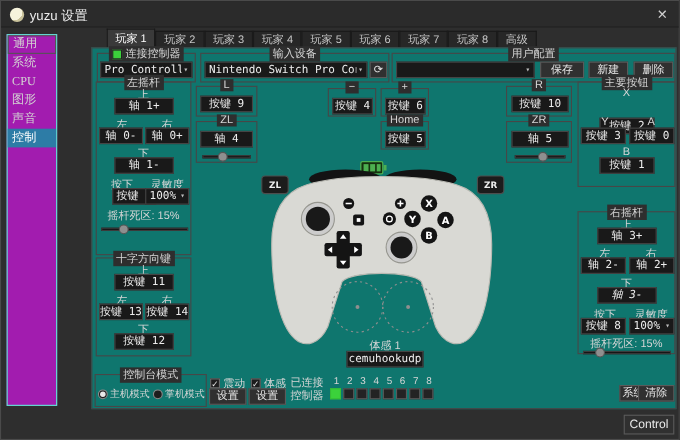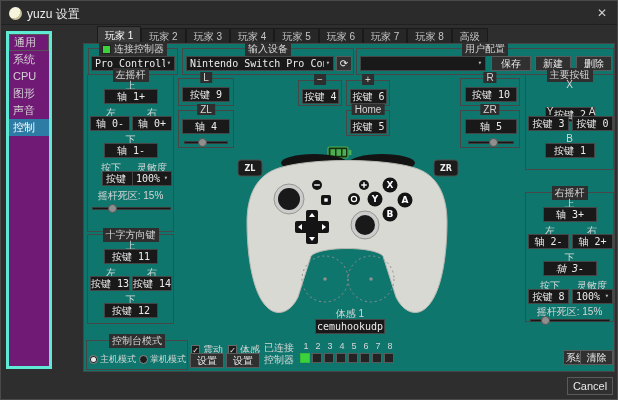--- a/index.html
+++ b/index.html
@@ -7,21 +7,21 @@
   #win { position:relative; width:618px; height:400px; background:#2e2e2e; border:1px solid #4a4a4a; overflow:hidden; color:#dcdcdc; }
 
   
   .titlebar { position:absolute; left:0; top:0; right:0; height:24px; background:#2b2b2b; border-bottom:1px solid #202020; }
   .appicon { position:absolute; left:8px; top:6px; width:13px; height:13px; border-radius:50%;
              background:radial-gradient(circle at 35% 35%, #f6f3dc 0 55%, #c9c29b 56% 100%); }
   .title { position:absolute; left:26px; top:5px; font-size:12px; color:#ececec; white-space:nowrap; }
   .close { position:absolute; right:7px; top:4px; width:16px; height:16px; font-size:12px; line-height:16px; text-align:center; color:#cfcfcf; }
 
   
-  .sidebar { position:absolute; left:5px; top:30px; width:46px; height:338px; background:#701a75; border:3px solid #5eead4; }
+  .sidebar { position:absolute; left:5px; top:30px; width:46px; height:338px; background:#a21caf; border:1px solid #5eead4;font-family:Liberation Serif, serif; }
   .side-item { height:17px; line-height:17px; padding-left:4px; font-size:11px; color:#d2d2d2; white-space:nowrap; }
   .side-item.focus { border:1px solid #555; line-height:15px; }
   .side-item.sel { background:#2d7ca6; color:#ffffff; }
 
   
   .tabbar { position:absolute; left:96px; top:25px; height:18px; display:flex; align-items:flex-end; }
   .tab { font-size:10px; padding:0 7px; height:16px; line-height:15px; background:#272727; border:1px solid #1a1a1a; border-bottom:none; color:#c6c6c6; white-space:nowrap; }
   .tab.sel { height:18px; line-height:17px; background:#3a3a3a; color:#ffffff; }
 
   
@@ -383,15 +383,15 @@
         </span>
       <span class="boxcell">
           <span class="conbox"></span>
         </span>
     </div>
 
     <div class="btn" style="left:446px; top:306px; width:46px;margin-left:33px;">系统默认</div>
     <div class="btn" style="left:496px; top:306px; width:33px;">清除</div>
   </div>
 
-  <div class="btn big" style="left:566px; top:376px; width:46px;">Cancel</div>
+  <div class="btn big" style="left:566px; top:376px; width:46px;">Control</div>
 
 </div>
 
 </body></html>

